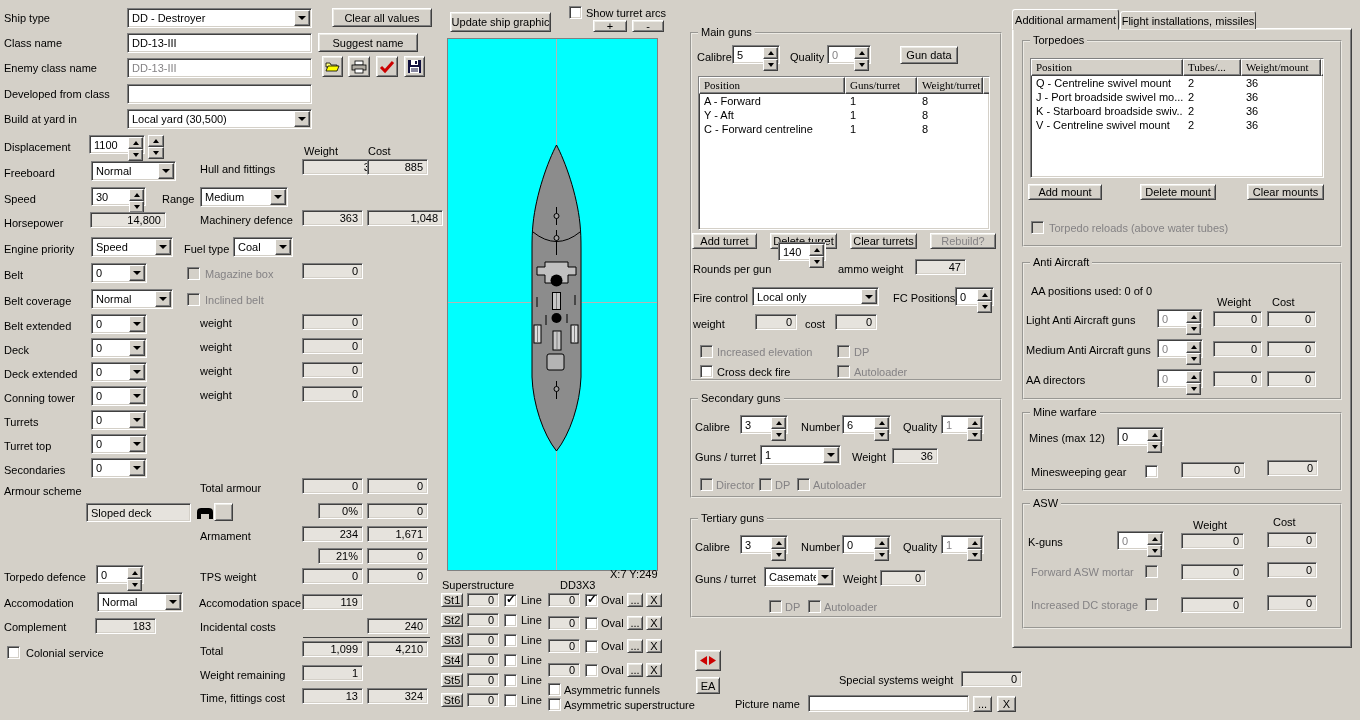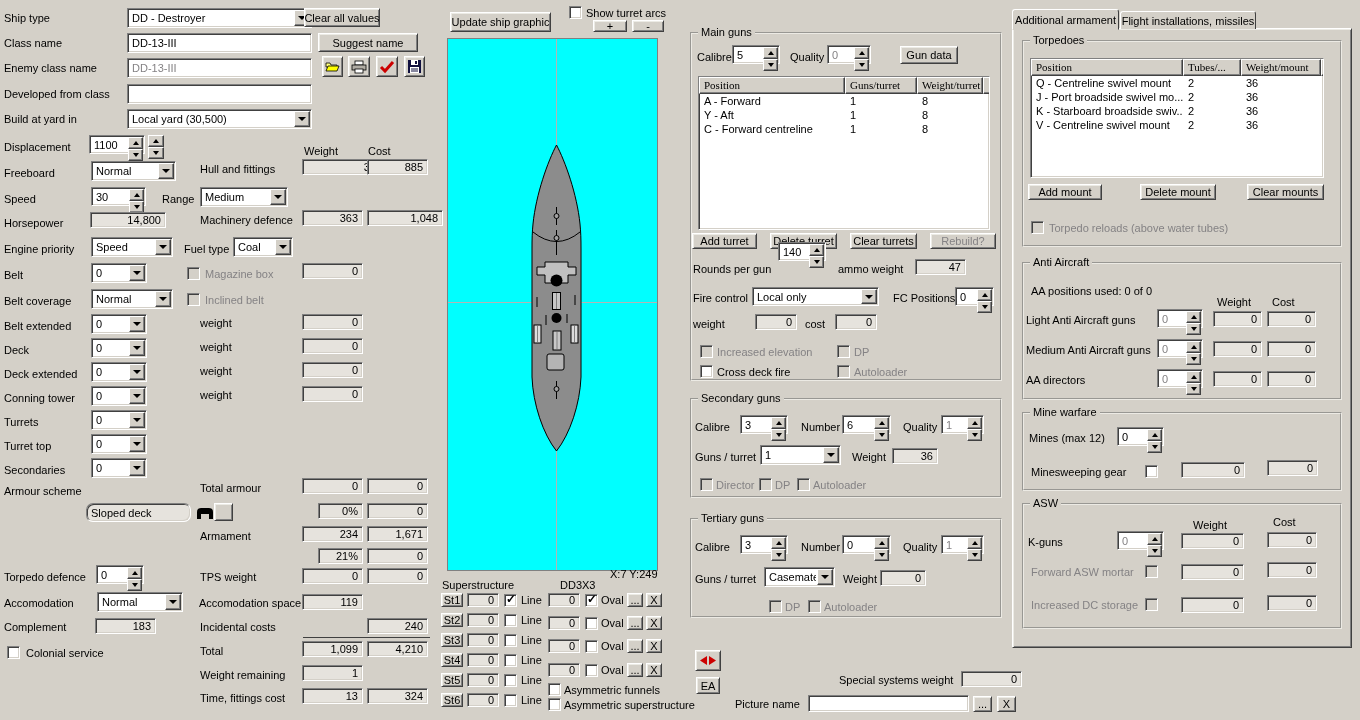--- a/index.html
+++ b/index.html
@@ -19,21 +19,21 @@
     white-space:nowrap; cursor:default; line-height:12px;
   }
   .btn.dis { color:#848284; }
   .sunk {
     position:absolute; background:#fff;
     border:1px solid; border-color:#808080 #ffffff #ffffff #808080;
     box-shadow:inset 1px 1px 0 #404040, inset -1px -1px 0 #d4d0c8;
   }
   .edit { display:flex; align-items:center; padding:0 4px; overflow:hidden; white-space:nowrap; }
   .ro { background:#e6e3dd; display:flex; align-items:center; justify-content:flex-end; padding:0 4px; white-space:nowrap; }
-  .ro.lft { justify-content:flex-start;border-radius:7px; }
+  .ro.lft { justify-content:flex-start; }
   .dd { overflow:hidden; }
   .ddt { position:absolute; left:4px; top:2px; right:18px; line-height:14px; white-space:nowrap; overflow:hidden; }
   .dda {
     position:absolute; right:1px; top:1px; bottom:1px; width:16px; background:#d4d0c8;
     border:1px solid; border-color:#ffffff #404040 #404040 #ffffff;
     box-shadow:inset -1px -1px 0 #808080;
     display:flex; align-items:center; justify-content:center;
   }
   .dda::after { content:""; width:0; height:0; border:4px solid transparent; border-top:4px solid #000; margin-top:4px; }
   .spn {}
@@ -77,21 +77,21 @@
   svg { display:block; }
 </style>
 </head>
 <body>
 
 <div class="lbl" style="left:4px;top:12px">Ship type</div>
 <div class="sunk dd" style="left:127px;top:8px;width:185px;height:20px">
   <span class="ddt">DD - Destroyer</span>
   <span class="dda"></span>
 </div>
-<div class="btn" style="left:304px;top:8px;width:76px;height:19px">Clear all values</div>
+<div class="btn" style="left:332px;top:8px;width:100px;height:19px">Clear all values</div>
 
 <div class="lbl" style="left:4px;top:37px">Class name</div>
 <div class="sunk edit" style="left:127px;top:33px;width:185px;height:20px">DD-13-III</div>
 <div class="btn" style="left:318px;top:33px;width:100px;height:19px">Suggest name</div>
 
 <div class="lbl" style="left:4px;top:62px">Enemy class name</div>
 <div class="sunk edit dis" style="left:127px;top:58px;width:185px;height:20px">DD-13-III</div>
 
 <div class="btn" style="left:322px;top:56px;width:21px;height:21px">
   <svg width="15" height="12" viewBox="0 0 15 12">

